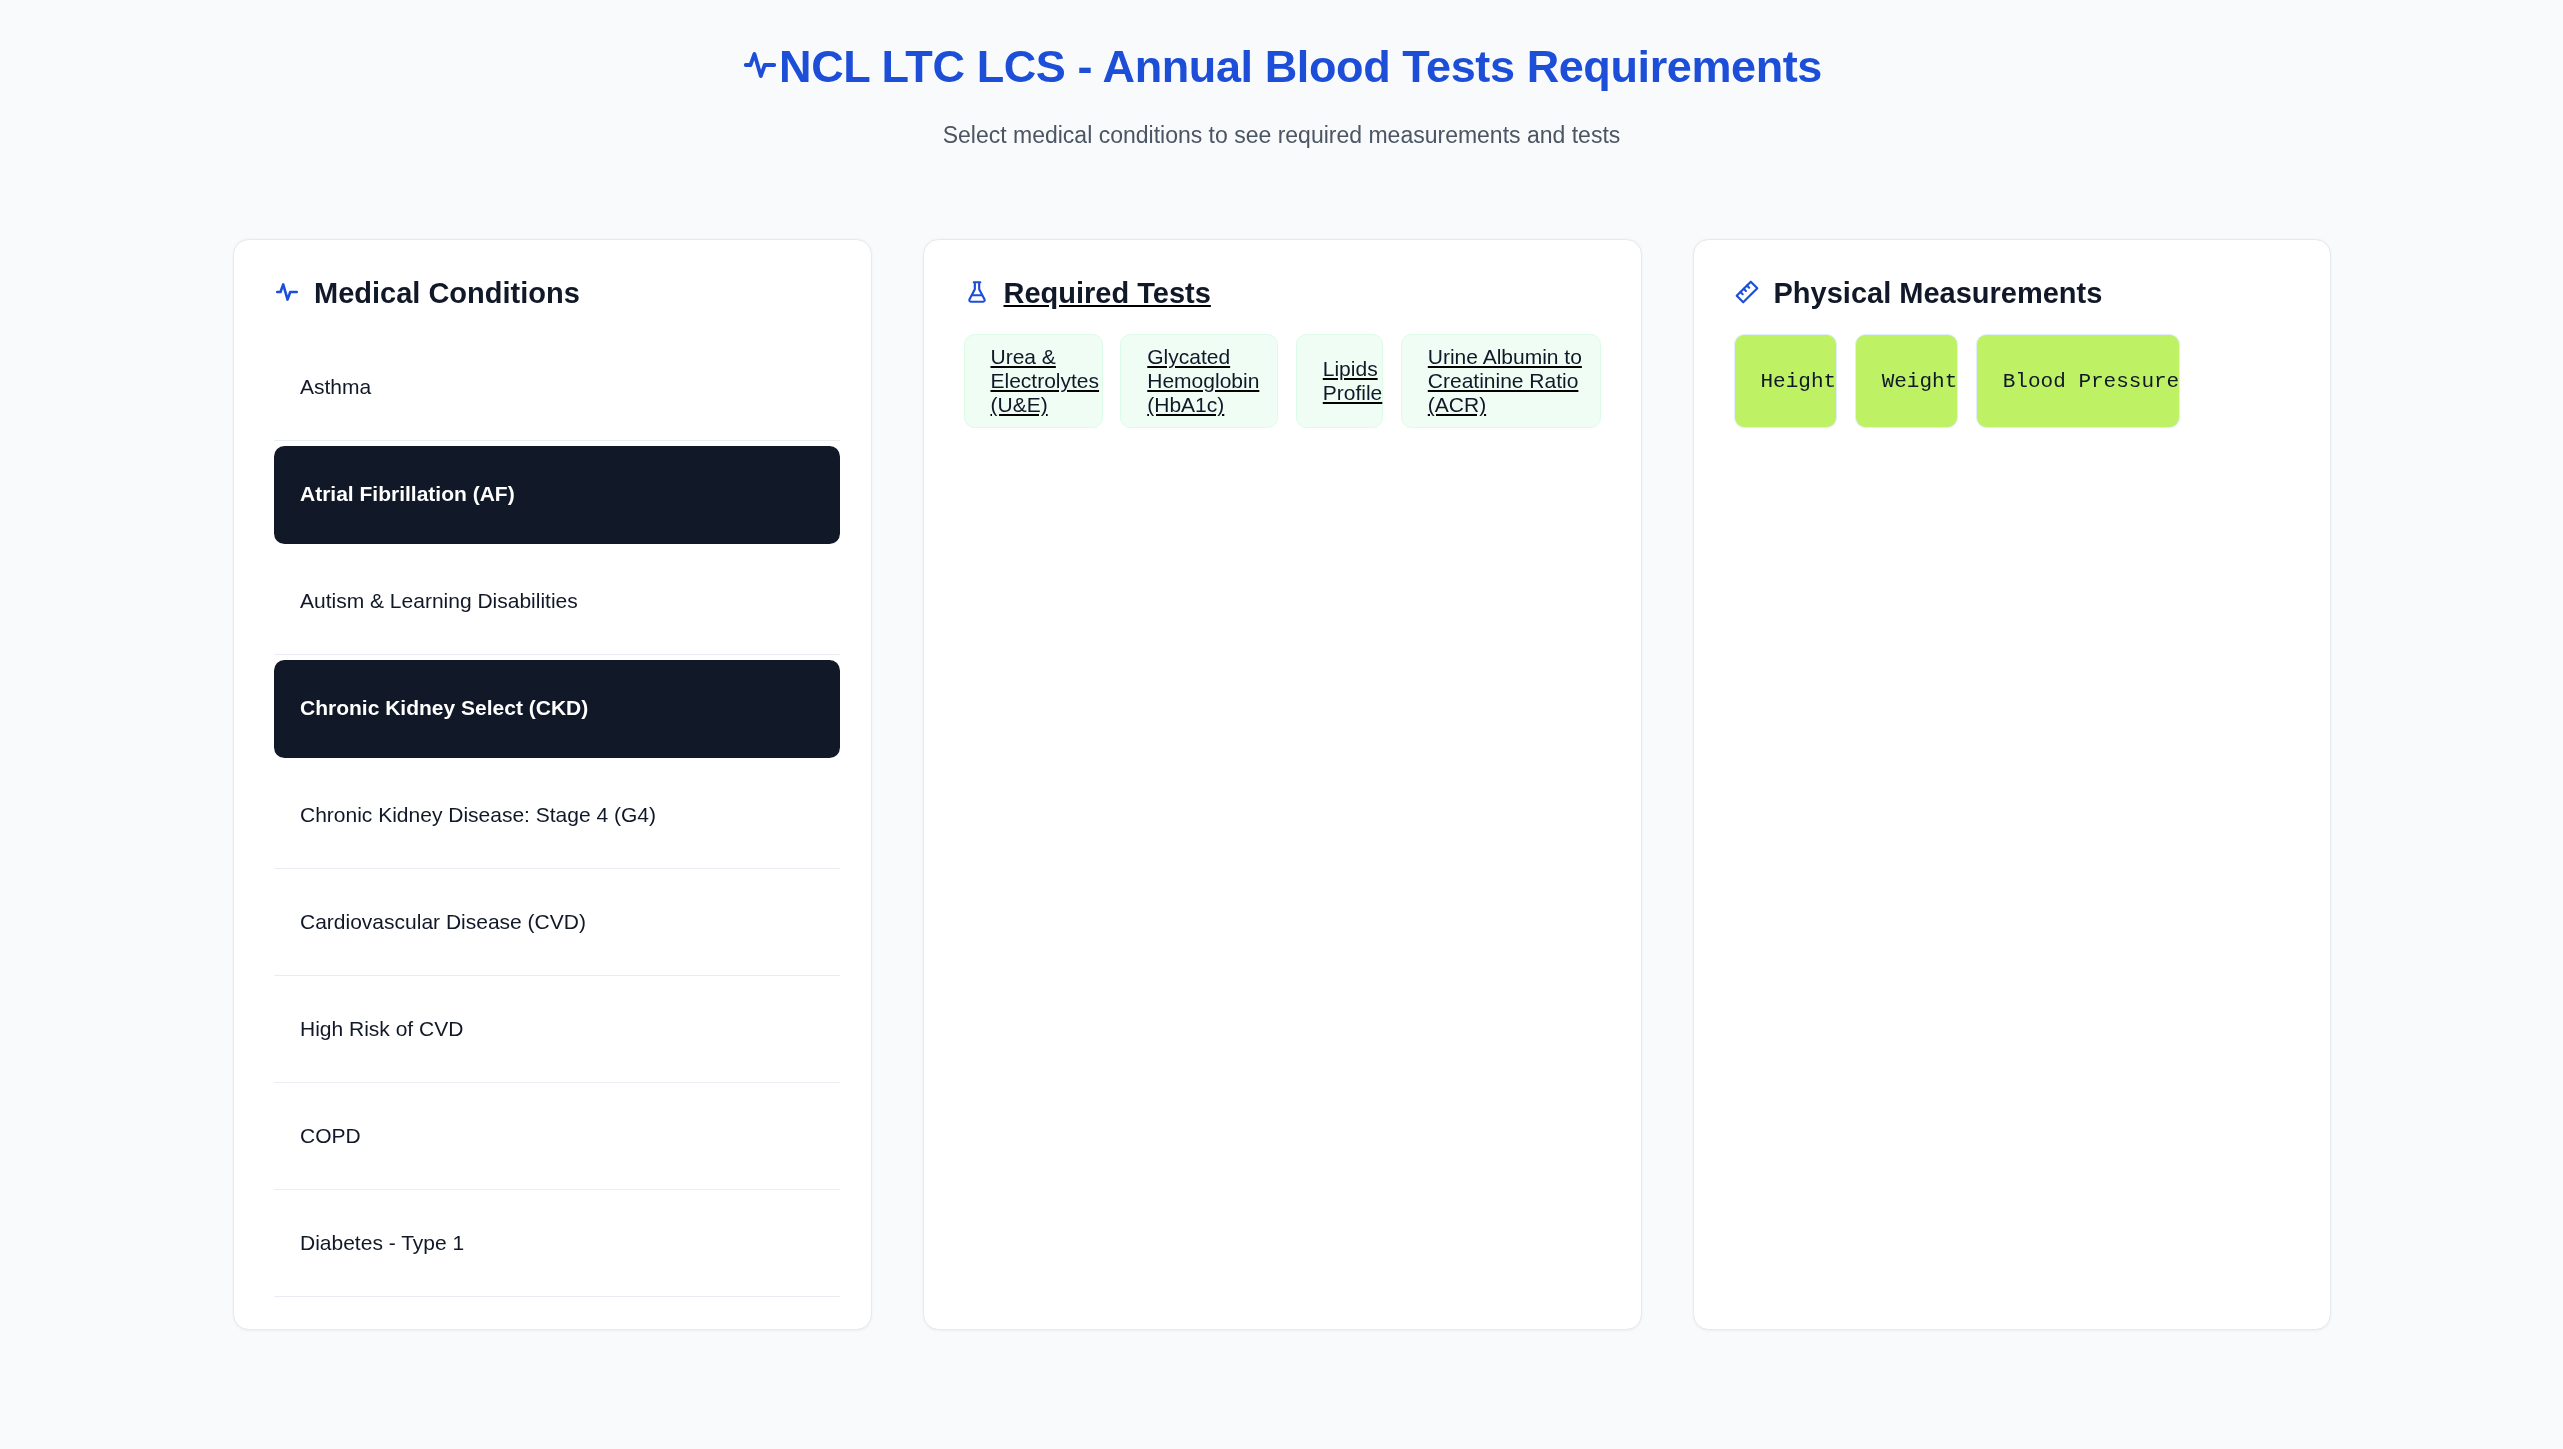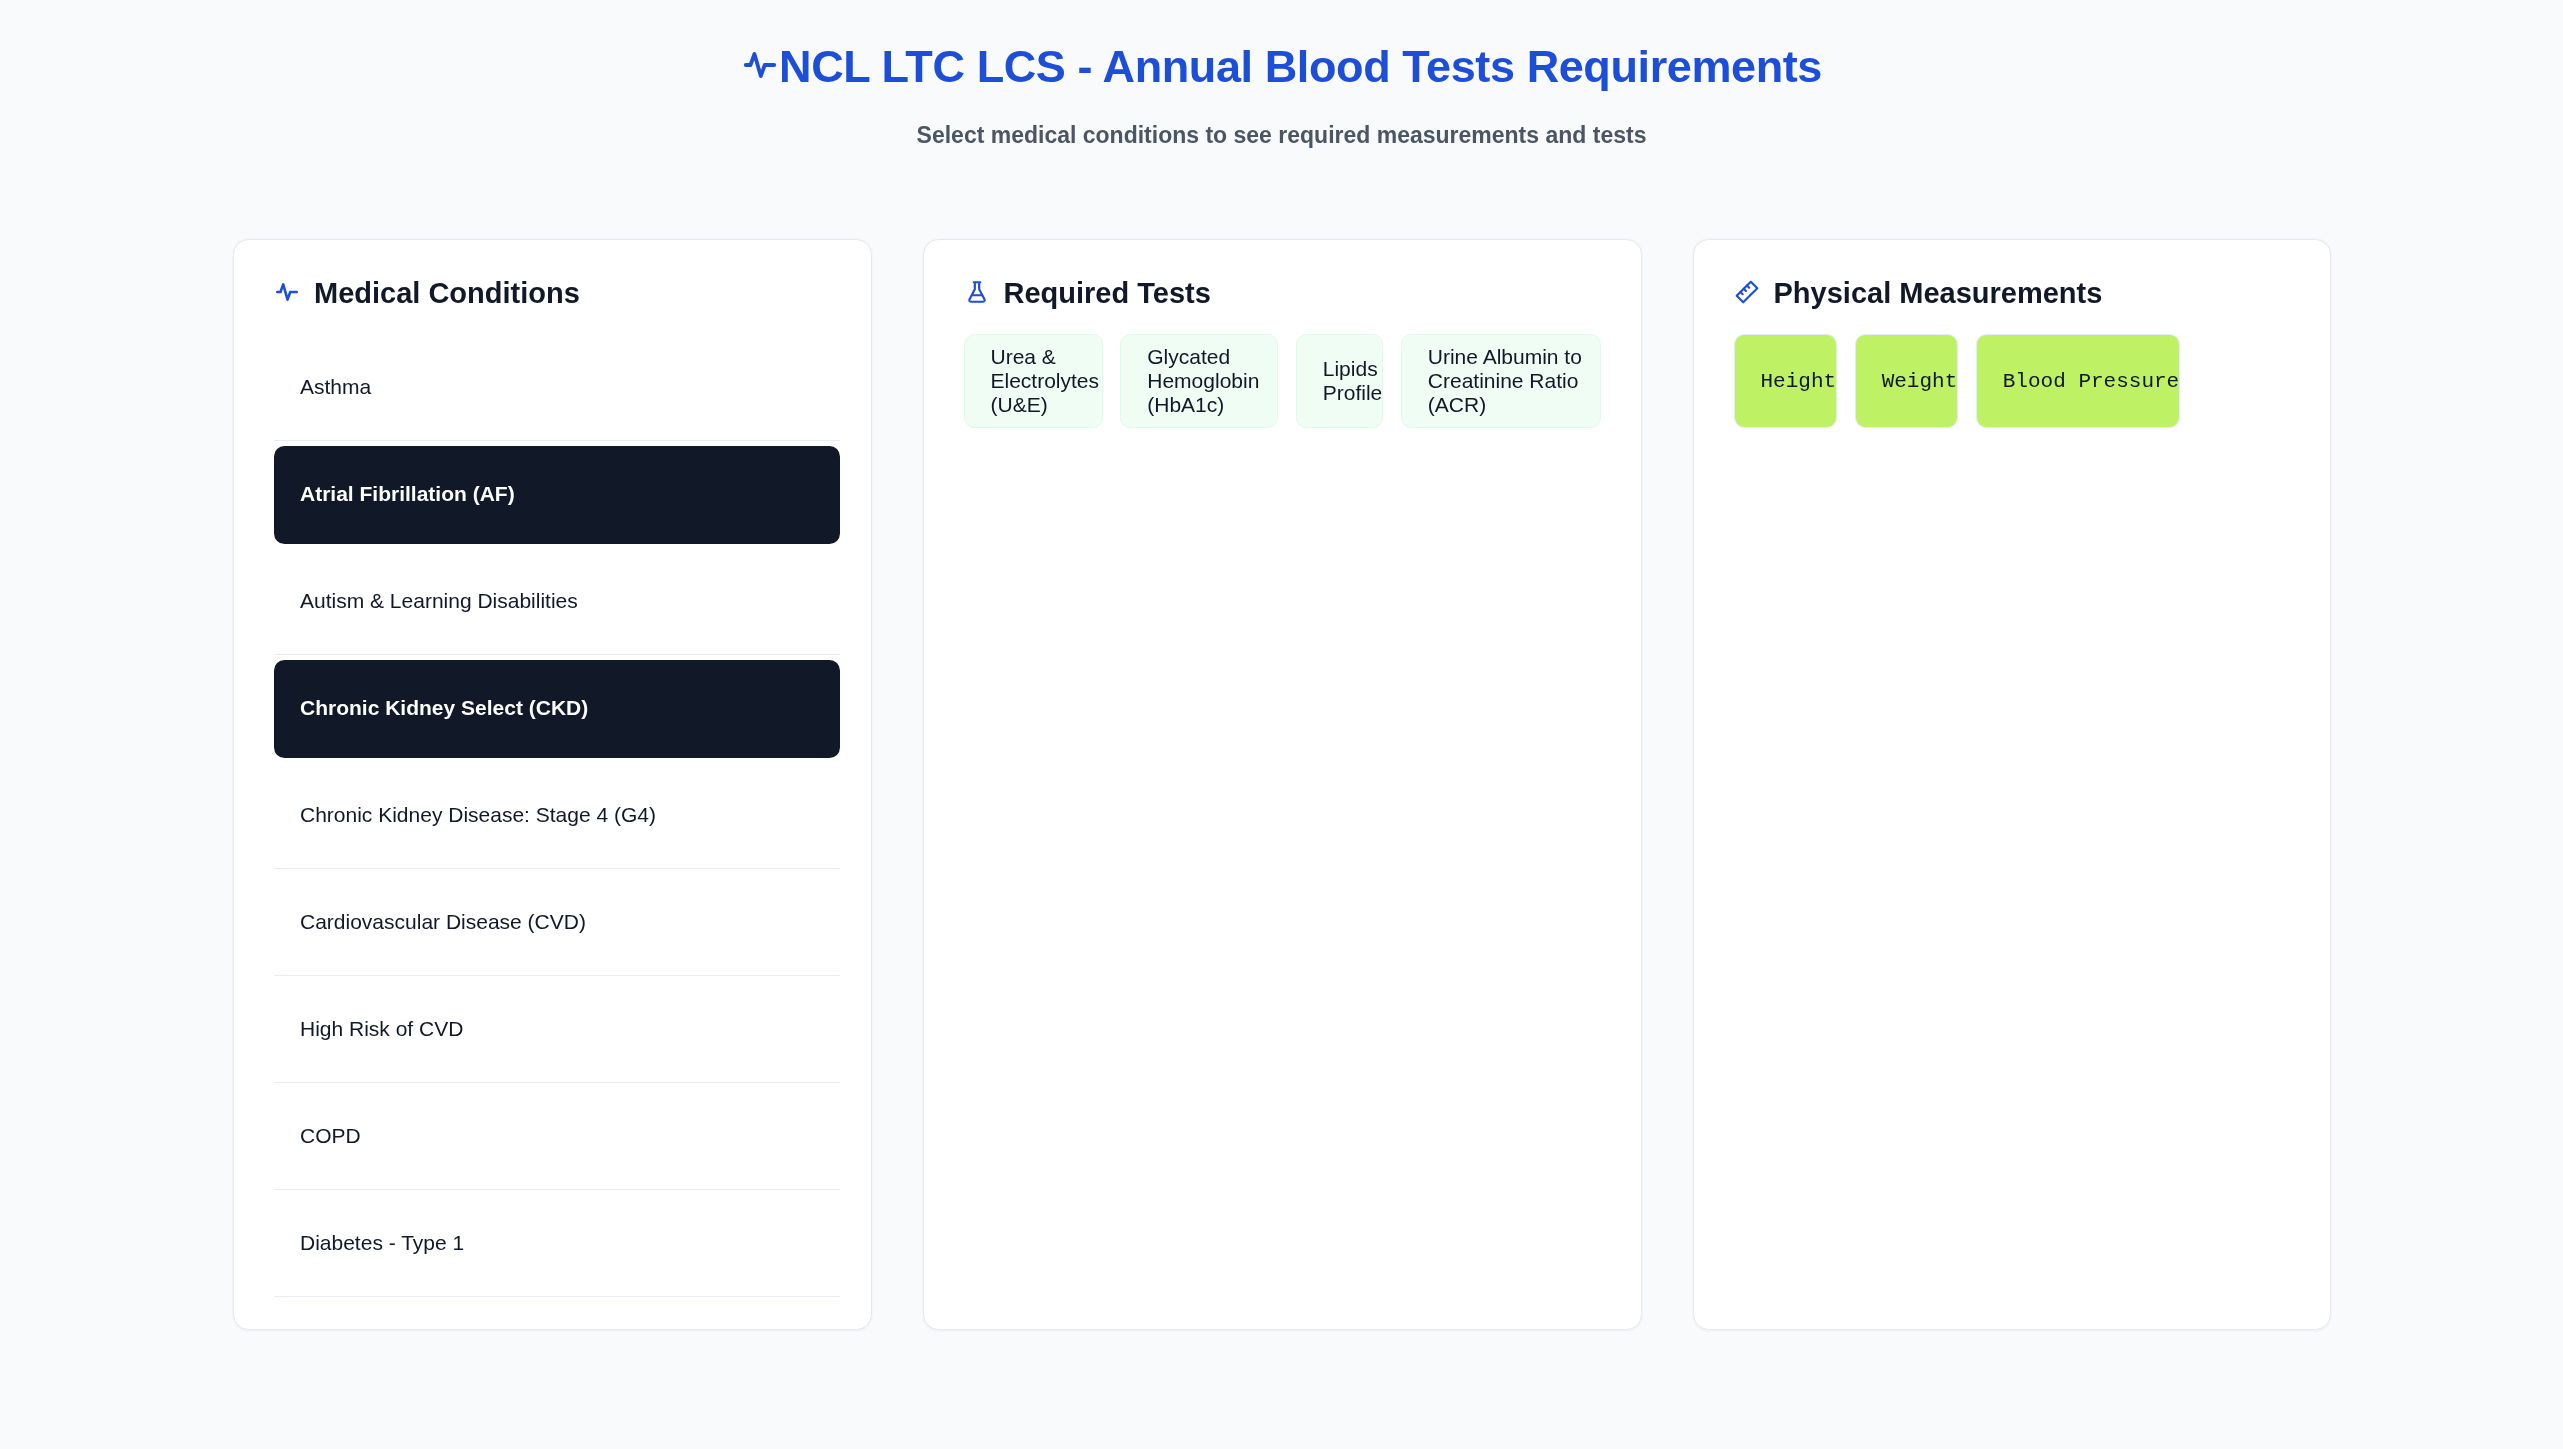--- a/index.html
+++ b/index.html
@@ -32,41 +32,41 @@
     font-size: 45px;
     font-weight: bold;
     color: #1d4ed8;
     letter-spacing: -0.4px;
     line-height: 1.1;
   }
   .subtitle {
     margin-top: 30px;
     font-size: 23px;
     color: #4b5563;
-    font-weight: 700;
+    font-weight: 400;
   }
 
   
   .columns {
     position: absolute;
     top: 239px;
     left: 233px;
     width: 2098px;
     display: flex;
     gap: 51px;
   }
   .card {
     background: #ffffff;
     border: 0.9px solid #e6eaf0;
     border-radius: 15.7px;
     box-shadow: 0 0.9px 2.6px rgba(16,24,40,0.05);
     padding: 0 0 15.7px 0;
   }
   .card.conditions { width: 666px; height: 1091px; }
-  .card.tests      { width: 750px; height: 1091px; }
+  .card.tests      { width: 750px; height: 1091px; text-decoration: underline; }
   .card.measures   { width: 666px; height: 1091px; }
 
   .card-head {
     display: flex;
     align-items: center;
     gap: 14px;
     padding: 38px 40px 0 40px;
   }
   .card-title {
     font-size: 29px;

